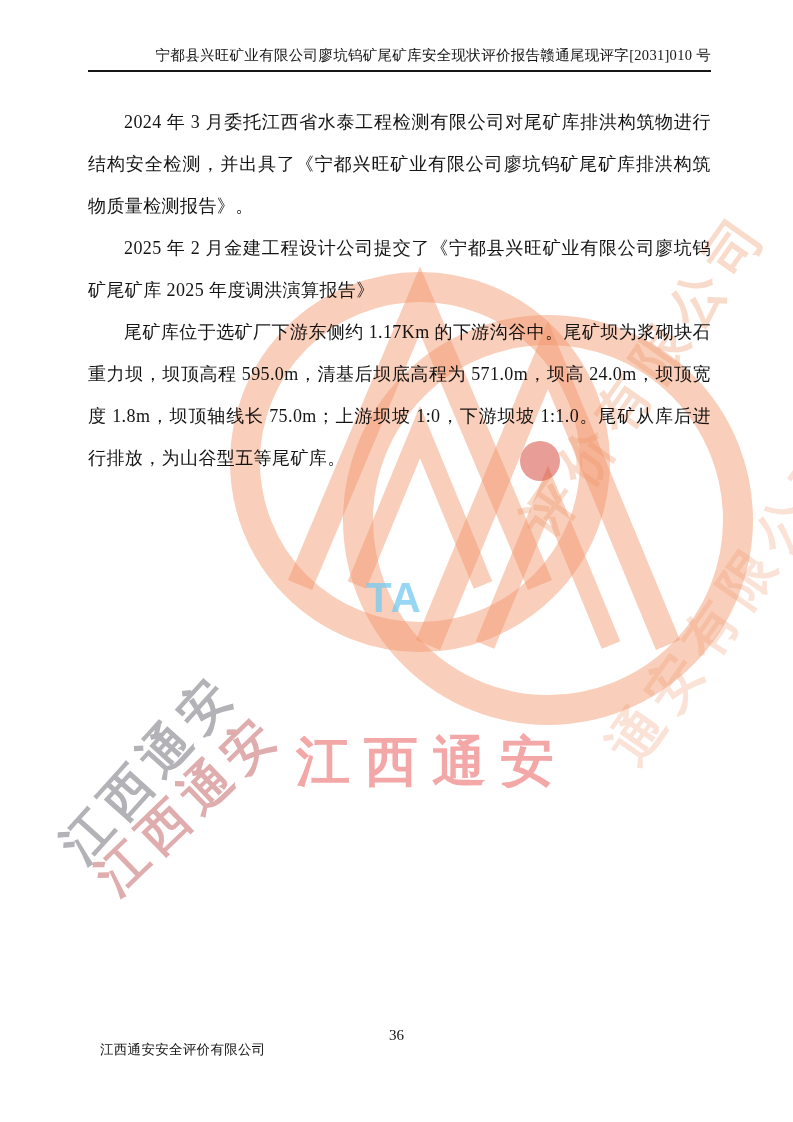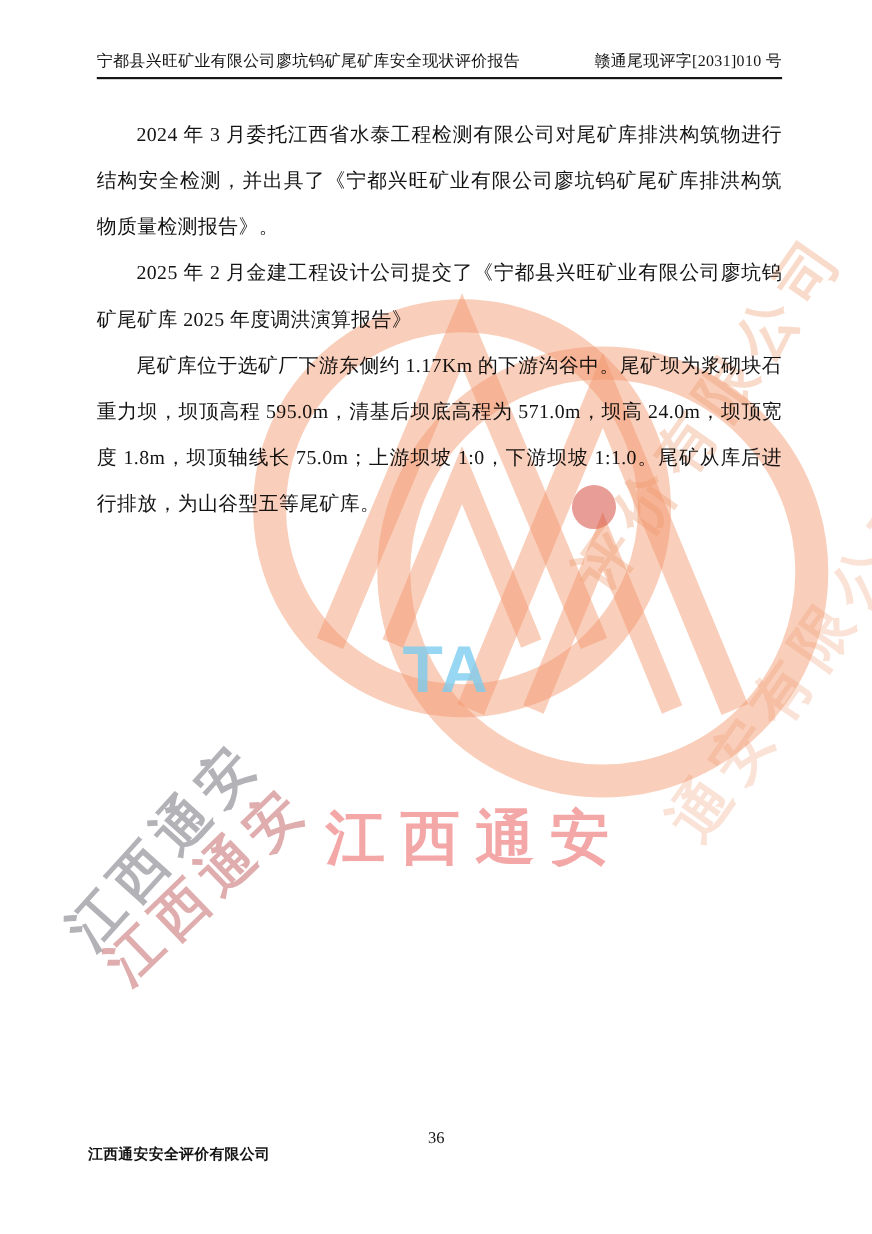--- a/index.html
+++ b/index.html
@@ -3,54 +3,54 @@
 <meta charset="utf-8">
 <style>
   html,body{margin:0;padding:0;background:#ffffff;}
   .page{
     position:relative;width:793px;height:1122px;background:#ffffff;
     overflow:hidden;font-family:"Liberation Serif","DejaVu Serif",serif;color:#141414;
   }
   
   .hdr{
     position:absolute;left:88px;right:82px;top:46px;
-    display:flex;justify-content:space-between;align-items:flex-end;
+    display:flex;justify-content:flex-end;align-items:flex-end;
     border-bottom:2px solid #161616;padding-bottom:5px;
     font-size:14.5px;letter-spacing:.3px;white-space:nowrap;
   }
   
   .bodytxt{
     position:absolute;left:88px;top:101px;width:623px;
     font-size:18px;line-height:42px;letter-spacing:.4px;
     text-align:justify;
   }
   .bodytxt p{margin:0;text-indent:2em;}
   
   .pagenum{position:absolute;left:0;right:0;top:1027px;text-align:center;font-size:15px;}
-  .ftr{position:absolute;left:80px;top:1041px;font-size:13.5px;letter-spacing:.3px;font-weight:bold;}
+  .ftr{position:absolute;left:100px;top:1041px;font-size:13.5px;letter-spacing:.3px;}
   
   .wm{position:absolute;inset:0;pointer-events:none;mix-blend-mode:multiply;}
   .wm svg{position:absolute;left:0;top:0;}
   .wm-redtext{
     position:absolute;left:296px;top:726px;
     font-size:54px;font-weight:bold;letter-spacing:14px;white-space:nowrap;
     color:rgba(232,72,72,.48);font-family:"Liberation Sans","DejaVu Sans",sans-serif;
   }
   .wm-diag{position:absolute;white-space:nowrap;font-weight:bold;
     font-family:"Liberation Sans","DejaVu Sans",sans-serif;transform-origin:left bottom;}
   .wm-gray{left:96px;top:810px;font-size:50px;letter-spacing:8px;
     color:rgba(72,72,84,.42);transform:rotate(-48deg);}
   .wm-darkred{left:128px;top:842px;font-size:50px;letter-spacing:8px;
     color:rgba(170,40,40,.38);transform:rotate(-44deg);}
   .wm-orange1{left:565px;top:480px;font-size:54px;letter-spacing:10px;
     color:rgba(238,152,106,.35);transform:rotate(-55deg);}
   .wm-orange2{left:652px;top:706px;font-size:54px;letter-spacing:10px;
     color:rgba(238,152,106,.28);transform:rotate(-55deg);}
   .wm-blue{
-    position:absolute;left:366px;top:574px;font-size:60px;font-weight:bold;
+    position:absolute;left:366px;top:574px;font-size:42px;font-weight:bold;
     letter-spacing:2px;color:rgba(122,204,240,.78);
     font-family:"Liberation Sans","DejaVu Sans",sans-serif;
   }
 </style>
 </head>
 <body>
 
 <div class="page">
 
   <div class="hdr">

